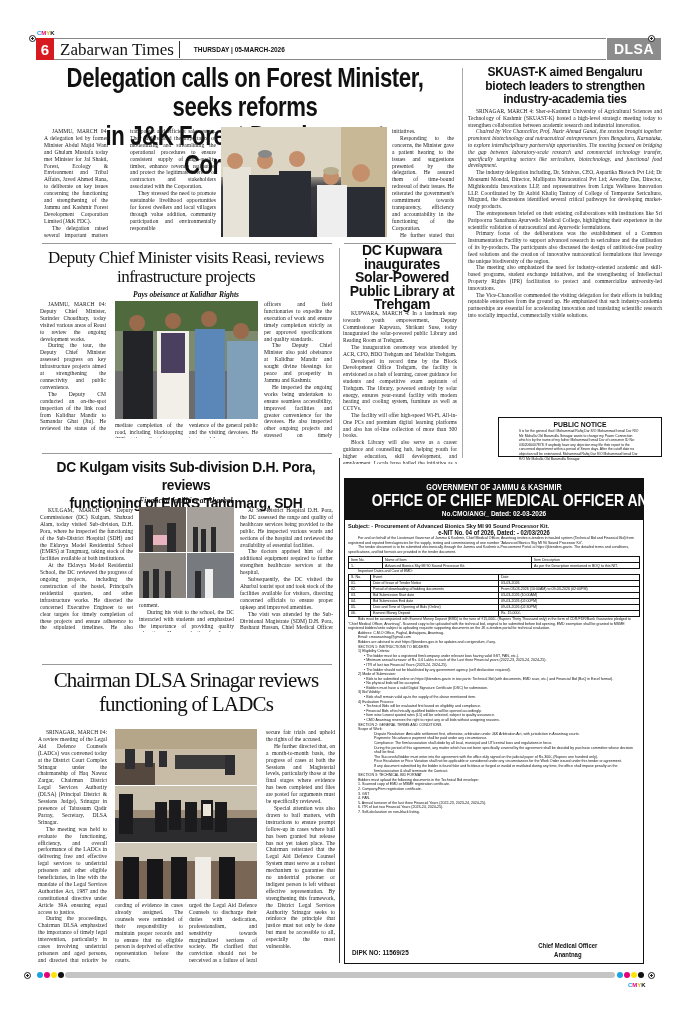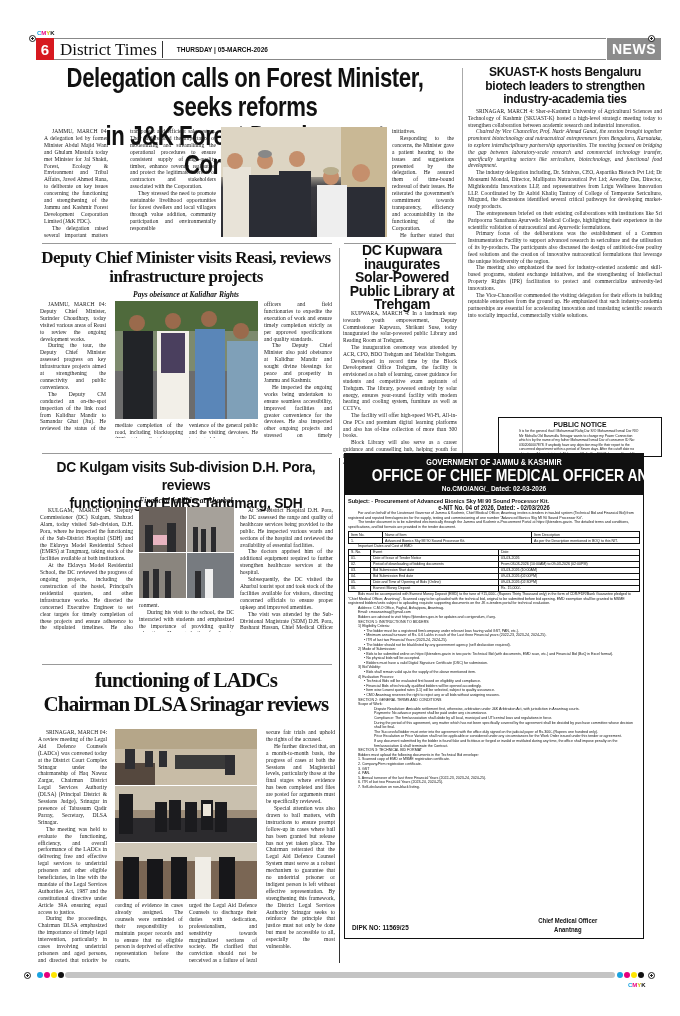--- a/index.html
+++ b/index.html
@@ -10,21 +10,21 @@
 .reg{width:7px;height:7px;border-radius:50%;border:1px solid #222;background:radial-gradient(circle,#222 35%,#fff 40%)}
 
 .masthead{left:36px;top:38px;width:268px;height:22px;border-top:1px solid #888;border-bottom:1px solid #888;display:flex;align-items:center}
 .pagenum{width:18px;height:22px;background:#d71920;color:#fff;font-family:"Liberation Sans",sans-serif;font-weight:700;font-size:15px;display:flex;align-items:center;justify-content:center}
 .brand{font-family:"Liberation Serif",serif;font-size:17px;padding-left:6px;padding-right:5px;border-right:1.5px solid #333;line-height:17px}
 .dateline{font-family:"Liberation Sans",sans-serif;font-size:6.5px;font-weight:700;padding-left:14px}
 .newsbar{left:304px;top:38px;width:302px;height:22px;border-top:1px solid #888;border-bottom:1px solid #888}
 .newsbox{left:607px;top:38px;width:54px;height:22px;background:#8c8c8c;color:#fff;font-family:"Liberation Sans",sans-serif;font-weight:700;font-size:14px;display:flex;align-items:center;justify-content:center;letter-spacing:.5px}
 
 .hl-impact{font-family:"Liberation Sans",sans-serif;font-weight:900;text-align:center;letter-spacing:-.5px;transform:scaleX(.82);transform-origin:center top}
-.hl-serif{font-family:"Liberation Serif",serif;font-weight:700;text-align:center;letter-spacing:-.5px}
+.hl-serif{font-family:"Liberation Serif",serif;font-weight:400;text-align:center;letter-spacing:-.5px}
 .hl-sans{font-family:"Liberation Sans",sans-serif;font-weight:700;text-align:center;letter-spacing:-.3px}
 .kicker{font-style:italic;font-weight:700;font-size:7.5px;text-align:center}
 .body{font-size:5.6px;line-height:6.9px;text-align:justify;color:#222;overflow:hidden}
 .body p{text-indent:8px}
 .vrule{width:1px;background:#aaa}
 .hrule{height:1px;background:#999}
 .photo{overflow:hidden;background:#8a8275}
 
 .ad{left:36px;top:0;border:1px solid #111}
 .ad-head{background:#111;color:#fff;text-align:center;font-family:"Liberation Sans",sans-serif;font-weight:700}
@@ -35,25 +35,25 @@
 .dot{width:6px;height:6px;border-radius:50%;display:inline-block}
 </style>
 </head>
 <body>
 
 <div class="abs reg" style="left:29px;top:35px"></div>
 <div class="abs cmyk-small" style="left:37px;top:30px"><span style="color:#1aa3e0">C</span><span style="color:#e6007e">M</span><span style="color:#d4b800">Y</span><span style="color:#111">K</span></div>
 
 <div class="abs masthead">
   <div class="pagenum">6</div>
-  <div class="brand">District Times</div>
+  <div class="brand">Zabarwan Times</div>
   <div class="dateline">THURSDAY | 05-MARCH-2026</div>
 </div>
 <div class="abs newsbar"></div>
-<div class="abs newsbox">NEWS</div>
+<div class="abs newsbox">DLSA</div>
 <div class="abs reg" style="left:648px;top:35px"></div>
 
 <div class="abs hl-impact" style="left:10px;top:64px;width:470px;font-size:27px;line-height:29px">
   <div>Delegation calls on Forest Minister, seeks reforms</div>
   <div>in J&amp;K Forest Development Corporation</div>
 </div>
 <div class="abs body" style="left:44px;top:128px;width:64px;height:110px">
   <p>JAMMU, MARCH 04: A delegation led by former Minister Abdul Majid Wani and Ghulam Mustafa today met Minister for Jal Shakti, Forest, Ecology &amp; Environment and Tribal Affairs, Javed Ahmed Rana, to deliberate on key issues concerning the functioning and strengthening of the Jammu and Kashmir Forest Development Corporation Limited (J&amp;K FDC).</p>
   <p>The delegation raised several important matters related to timber marking, scientific extraction processes, quality control mechanisms and the need for a more</p>
 </div>
@@ -92,21 +92,21 @@
   </svg>
 </div>
 <div class="abs body" style="left:392px;top:128px;width:62px;height:110px">
   <p style="text-indent:0">initiatives.</p>
   <p>Responding to the concerns, the Minister gave a patient hearing to the issues and suggestions presented by the delegation. He assured them of time-bound redressal of their issues. He reiterated the government's commitment towards transparency, efficiency and accountability in the functioning of the Corporation.</p>
   <p>He further stated that necessary reforms and modernization measures would be undertaken to address the operational bottlenecks and enhance overall performance.</p>
 </div>
 
 <div class="abs vrule" style="left:462px;top:68px;height:390px"></div>
 
-<div class="abs hl-sans" style="left:468px;top:66px;width:194px;font-size:12px;line-height:13.5px">SKUAST-K hosts Bengaluru biotech leaders to strengthen industry-academia ties</div>
+<div class="abs hl-sans" style="left:468px;top:66px;width:194px;font-size:12px;line-height:13.5px">SKUAST-K aimed Bengaluru biotech leaders to strengthen industry-academia ties</div>
 <div class="abs body" style="left:468px;top:108px;width:194px;height:298px;font-size:5.5px;line-height:6.8px">
   <p>SRINAGAR, MARCH 4: Sher-e-Kashmir University of Agricultural Sciences and Technology of Kashmir (SKUAST-K) hosted a high-level strategic meeting today to strengthen collaboration between academic research and industrial innovation.</p>
   <p style="font-style:italic">Chaired by Vice Chancellor, Prof. Nazir Ahmad Ganai, the session brought together prominent biotechnology and nutraceutical entrepreneurs from Bengaluru, Karnataka, to explore interdisciplinary partnership opportunities. The meeting focused on bridging the gap between laboratory-scale research and commercial technology transfer, specifically targeting sectors like sericulture, biotechnology, and functional food development.</p>
   <p>The industry delegation including, Dr. Srinivas, CEO, Aspartika Biotech Pvt Ltd; Dr Mousumi Mondal, Director, Mallipatra Nutraceutical Pvt Ltd; Aswathy Das, Director, Mightkondria Innovations LLP, and representatives from Lrigu Wellness Innovation LLP. Coordinated by Dr Aabid Khaliq Tantray of College of Temperate Sericulture, Mirgund, the discussions identified several critical pathways for developing market-ready products.</p>
   <p>The entrepreneurs briefed on their existing collaborations with institutions like Sri Paripoorna Sanathana Ayurvedic Medical College, highlighting their experience in the scientific validation of nutraceutical and Ayurvedic formulations.</p>
   <p>Primary focus of the deliberations was the establishment of a Common Instrumentation Facility to support advanced research in sericulture and the utilisation of its by-products. The participants also discussed the design of antibiotic-free poultry feed solutions and the creation of innovative nutraceutical formulations that leverage the unique biodiversity of the region.</p>
   <p>The meeting also emphasized the need for industry-oriented academic and skill-based programs, student exchange initiatives, and the strengthening of Intellectual Property Rights (IPR) facilitation to protect and commercialize university-led innovations.</p>
   <p>The Vice-Chancellor commended the visiting delegation for their efforts in building reputable enterprises from the ground up. He emphasized that such industry-academia partnerships are essential for accelerating innovation and translating scientific research into socially impactful, commercially viable solutions.</p>
 </div>
 
@@ -206,22 +206,22 @@
 <div class="abs body" style="left:240px;top:507px;width:93px;height:124px">
   <p>At Sub-District Hospital D.H. Pora, the DC assessed the range and quality of healthcare services being provided to the public. He inspected various wards and sections of the hospital and reviewed the availability of essential facilities.</p>
   <p>The doctors apprised him of the additional equipment required to further strengthen healthcare services at the hospital.</p>
   <p>Subsequently, the DC visited the Aharbal tourist spot and took stock of the facilities available for visitors, directing concerned officials to ensure proper upkeep and improved amenities.</p>
   <p>The visit was attended by the Sub-Divisional Magistrate (SDM) D.H. Pora, Basharat Hassan, Chief Medical Officer (CMO), Executive Engineer R&amp;B, Tehsildar D.H. Pora and other officers.</p>
 </div>
 
 <div class="abs hrule" style="left:42px;top:664px;width:290px"></div>
 
 <div class="abs hl-serif" style="left:36px;top:668px;width:300px;font-size:21px;line-height:24px;letter-spacing:-.8px">
+  <div>Chairman DLSA Srinagar reviews</div>
   <div>functioning of LADCs</div>
-  <div>Chairman DLSA Srinagar reviews</div>
 </div>
 <div class="abs body" style="left:38px;top:729px;width:69px;height:233px">
   <p>SRINAGAR, MARCH 04: A review meeting of the Legal Aid Defence Counsels (LADCs) was convened today at the District Court Complex Srinagar under the chairmanship of Haq Nawaz Zargar, Chairman District Legal Services Authority (DLSA) (Principal District &amp; Sessions Judge), Srinagar in presence of Tabassum Qadir Parray, Secretary, DLSA Srinagar.</p>
   <p>The meeting was held to evaluate the functioning, efficiency, and overall performance of the LADCs in delivering free and effective legal services to undertrial prisoners and other eligible beneficiaries, in line with the mandate of the Legal Services Authorities Act, 1987 and the constitutional directive under Article 39A ensuring equal access to justice.</p>
   <p>During the proceedings, Chairman DLSA emphasized the importance of timely legal intervention, particularly in cases involving undertrial prisoners and aged persons, and directed that priority be given to the re-</p>
 </div>
 <div class="abs photo" style="left:115px;top:729px;width:142px;height:56px">
   <svg width="142" height="56" viewBox="0 0 142 56">
     <rect width="142" height="56" fill="#c8bca6"></rect>
     <rect y="0" width="142" height="20" fill="#b5a689"></rect>
@@ -274,21 +274,21 @@
   <p style="text-indent:0">urged the Legal Aid Defence Counsels to discharge their duties with dedication, professionalism, and sensitivity towards marginalized sections of society. He clarified that conviction should not be perceived as a failure of legal aid, but rather as part of the judicial process, and encouraged counsels to continue working diligently to</p>
 </div>
 <div class="abs body" style="left:266px;top:729px;width:69px;height:233px">
   <p style="text-indent:0">secure fair trials and uphold the rights of the accused.</p>
   <p>He further directed that, on a month-to-month basis, the progress of cases at both the Sessions and Magisterial levels, particularly those at the final stages where evidence has been completed and files are posted for arguments must be specifically reviewed.</p>
   <p>Special attention was also drawn to bail matters, with instructions to ensure prompt follow-up in cases where bail has been granted but release has not yet taken place. The Chairman reiterated that the Legal Aid Defence Counsel System must serve as a robust mechanism to guarantee that no undertrial prisoner or indigent person is left without effective representation. By strengthening this framework, the District Legal Services Authority Srinagar seeks to reinforce the principle that justice must not only be done but must be accessible to all, especially the most vulnerable.</p>
 </div>
 
 <div class="abs vrule" style="left:339px;top:458px;height:505px;background:#333"></div>
 
-<div class="abs ad" style="left:344px;top:453px;width:300px;height:486px">
+<div class="abs ad" style="left:344px;top:478px;width:300px;height:486px">
   <div class="ad-head" style="padding:3px 0 3px">
     <div style="font-size:8.5px;transform:scaleX(.85)">GOVERNMENT OF JAMMU &amp; KASHMIR</div>
     <div style="font-size:17px;line-height:18px;transform:scaleX(.82);white-space:nowrap">OFFICE OF CHIEF MEDICAL OFFICER ANANTNAG</div>
     <div style="font-size:6.5px">No.CMO/ANG/_ Dated: 02-03-2026</div>
   </div>
   <div style="padding:3px 3px 0">
     <div style="font-family:'Liberation Sans',sans-serif;font-weight:700;font-size:6px;transform:scaleX(.92);transform-origin:left">Subject: - Procurement of Advanced Bionics Sky MI 90 Sound Processor Kit.</div>
     <div style="font-family:'Liberation Sans',sans-serif;font-weight:700;font-size:6.5px;text-align:center;transform:scaleX(.9)">e-NIT No. 04 of 2026, Dated: - 02/03/2026</div>
     <div class="tiny" style="text-indent:10px">For and on behalf of the Lieutenant Governor of Jammu &amp; Kashmir, Chief Medical Officer, Anantnag invites e-tenders in two-bid system (Technical Bid and Financial Bid) from registered and reputed firms/agencies for the supply, testing and commissioning of one number "Advanced Bionics Sky MI 90 Sound Processor Kit".</div>
     <div class="tiny" style="text-indent:10px">The tender document is to be submitted electronically through the Jammu and Kashmir e-Procurement Portal at https://jktenders.gov.in. The detailed terms and conditions, specifications, and bid formats are provided in the tender document.</div>

